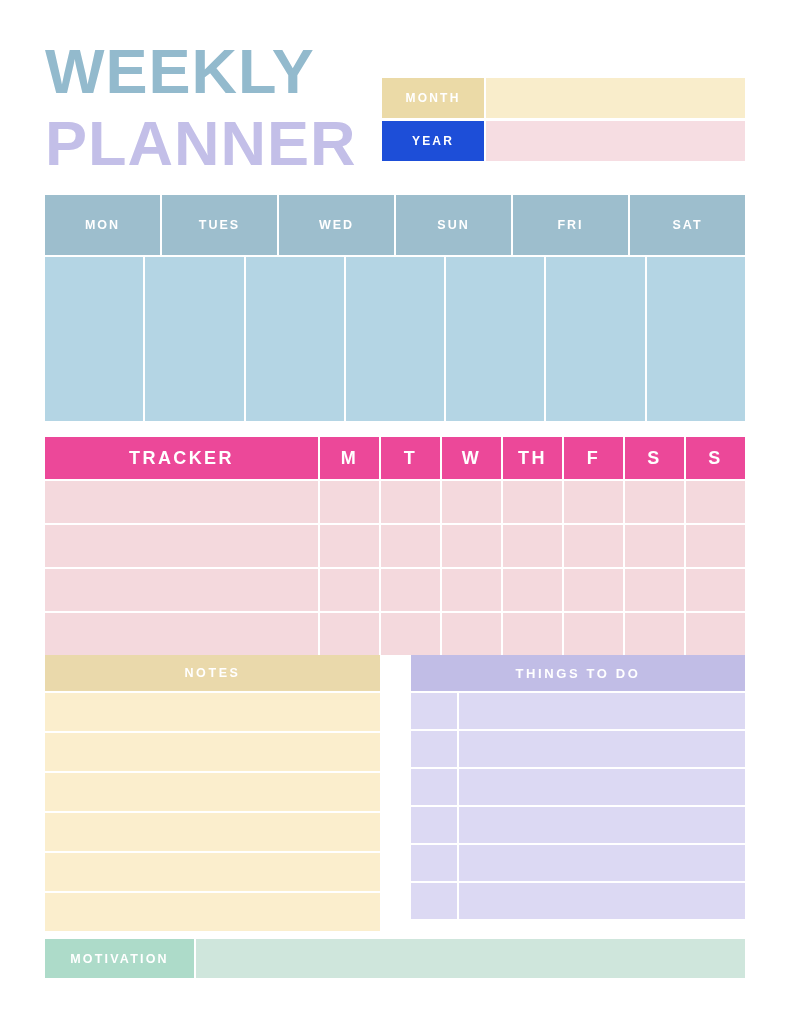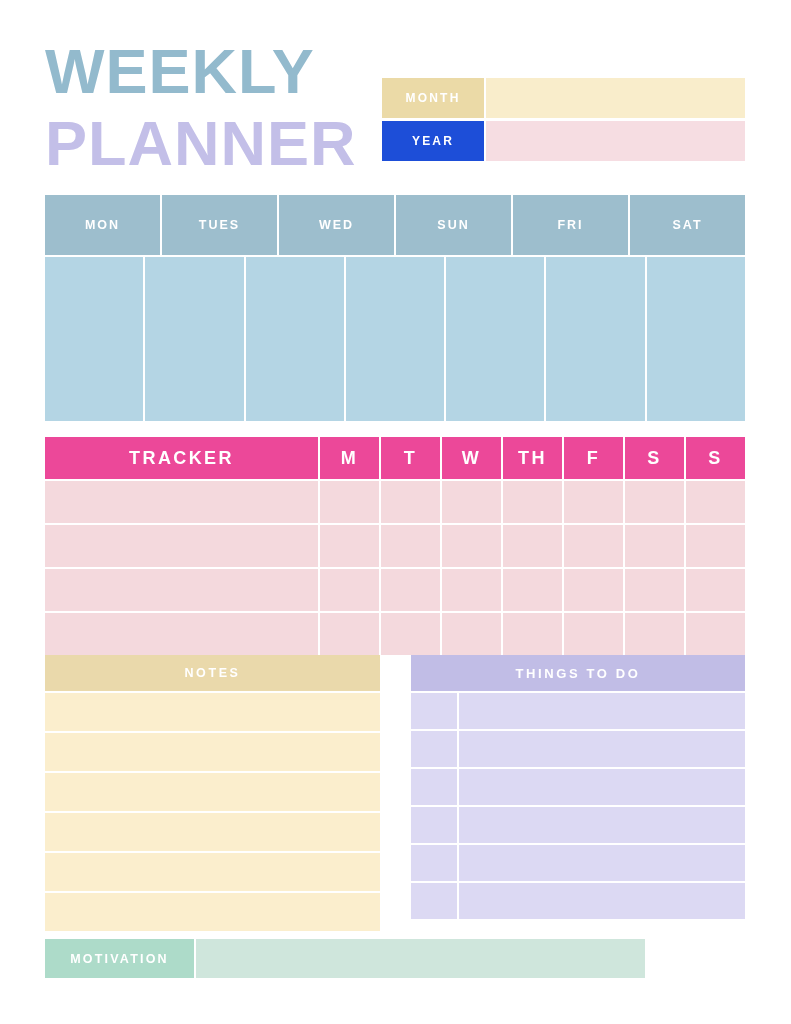--- a/index.html
+++ b/index.html
@@ -214,21 +214,21 @@
   .todo-text {
     flex: 1 1 auto;
     background: #dcd9f3;
   }
 
   
   .motivation {
     position: absolute;
     left: 45px;
     top: 939px;
-    width: 600px;
+    width: 700px;
     display: flex;
     height: 39px;
   }
   .mot-label {
     flex: 0 0 149px;
     width: 149px;
     background: #addbc9;
     display: flex;
     align-items: center;
     justify-content: center;

